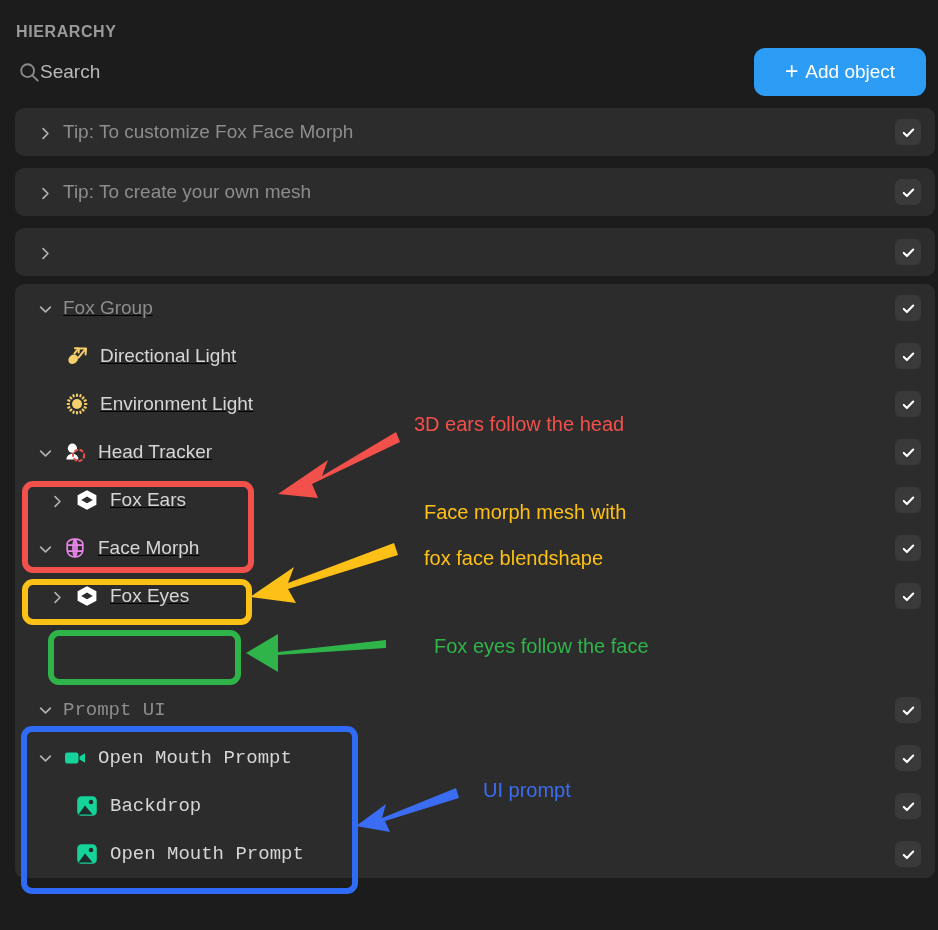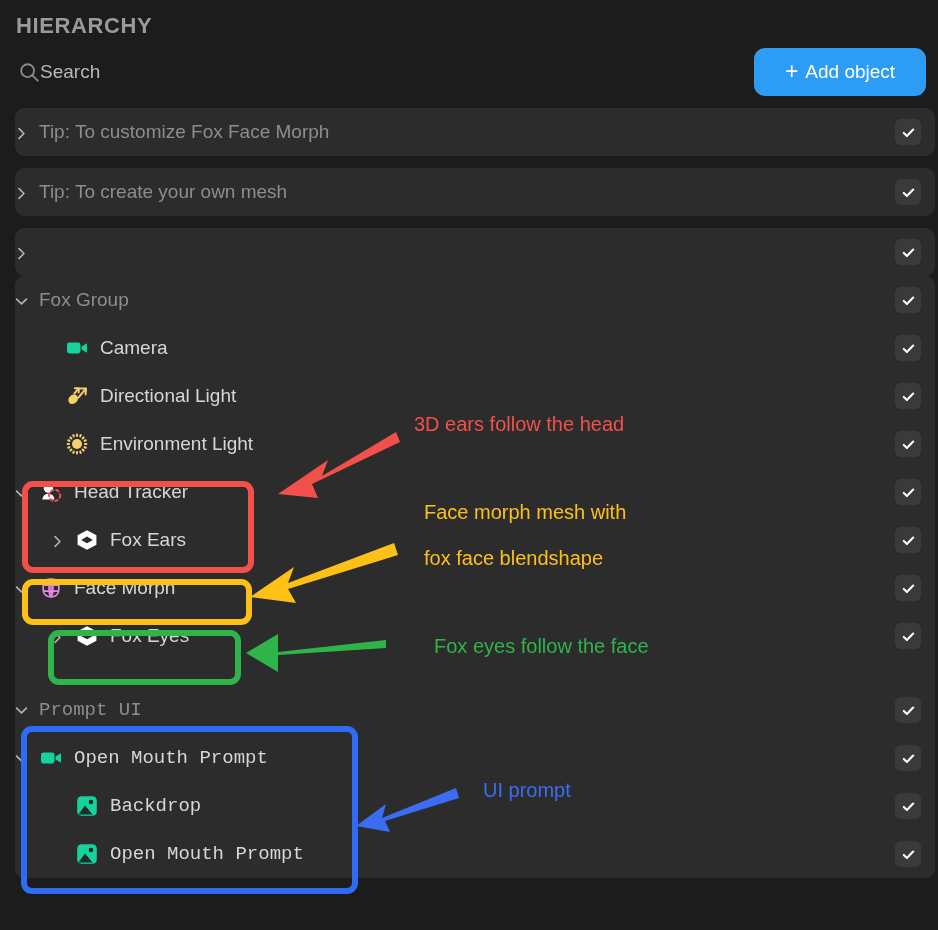--- a/index.html
+++ b/index.html
@@ -6,22 +6,22 @@
   html, body {
     width: 938px; height: 930px;
     background: #1c1c1c;
     font-family: "Liberation Sans", sans-serif;
     overflow: hidden;
   }
   #root { position: relative; width: 938px; height: 930px; }
 
   
   .panel-title {
-    position: absolute; left: 16px; top: 13px;
-    font-size: 22px; font-weight: bold; letter-spacing: .6px;
+    position: absolute; left: 16px; top: 23px;
+    font-size: 16px; font-weight: bold; letter-spacing: .6px;
     color: #9a9a9a;
   }
   .searchbar {
     position: absolute; left: 18px; top: 52px;
     display: flex; align-items: center; 
     height: 40px;
   }
   .search-ico { width: 22px; height: 22px; display:block; }
   .search-text { font-size: 19px; color: #b9b9b9; }
 
@@ -54,21 +54,21 @@
   .check {
     position: absolute; right: 14px; top: 11px;
     width: 26px; height: 26px; border-radius: 6px;
     background: #3a3a3a;
     display: flex; align-items: center; justify-content: center;
     cursor: pointer;
   }
   .check svg { width: 15px; height: 15px; display: block; }
 
   
-  .ind0 { }
+  .ind0 { padding-left: 24px; }
   .ind1 { padding-left: 50px; }
   .ind2 { padding-left: 36px; }
   .gap { gap: 11px; }
 
   
   .hbox {
     position: absolute; border-radius: 11px;
     border: 6px solid transparent; pointer-events: none;
   }
 
@@ -141,50 +141,36 @@
           </svg>
       </span>
     </div>
     <div class="check">
       <svg viewBox="0 0 16 16" fill="none" stroke="#ffffff" stroke-width="2.2" stroke-linecap="round" stroke-linejoin="round">
           <polyline points="3,8.5 6.3,11.8 13,4.8"></polyline>
         </svg>
     </div>
   </div>
 
-  <div class="panel" id="foxgroup" style="top:276px;height:496px;">
+  <div class="panel" id="foxgroup" style="top:284px;height:496px;text-decoration:underline;">
 
     <div class="row ind0 gap">
       <span class="chev">
         <svg viewBox="0 0 16 16" fill="none" stroke="#b3b3b3" stroke-width="2" stroke-linecap="round" stroke-linejoin="round">
             <polyline points="2,5 8,11 14,5"></polyline>
           </svg>
       </span>
       <span class="lbl muted">Fox Group</span>
       <div class="check">
         <svg viewBox="0 0 16 16" fill="none" stroke="#ffffff" stroke-width="2.2" stroke-linecap="round" stroke-linejoin="round">
             <polyline points="3,8.5 6.3,11.8 13,4.8"></polyline>
           </svg>
       </div>
     </div>
 
-    <div class="row ind1 gap">
-      <span class="ico">
-        <svg viewBox="0 0 24 24">
-            <rect x="2" y="6.5" width="13.5" height="11" rx="2.4" fill="#15d39a"></rect>
-            <path d="M16.6 10.6 L22 7.2 V16.8 L16.6 13.4 Z" fill="#15d39a"></path>
-          </svg>
-      </span>
-      <span class="lbl">Camera</span>
-      <div class="check">
-        <svg viewBox="0 0 16 16" fill="none" stroke="#ffffff" stroke-width="2.2" stroke-linecap="round" stroke-linejoin="round">
-            <polyline points="3,8.5 6.3,11.8 13,4.8"></polyline>
-          </svg>
-      </div>
-    </div>
 
     <div class="row ind1 gap">
       <span class="ico">
         <svg viewBox="0 0 24 24">
           <ellipse cx="8.2" cy="15.3" rx="5.2" ry="4.3" transform="rotate(-40 8.2 15.3)" fill="#f5d06b"></ellipse>
           <g stroke="#f5d06b" stroke-width="2" stroke-linecap="round" fill="none">
             <line x1="9.5" y1="9.4" x2="13.4" y2="4.6"></line>
               <polyline points="13.6,8.4 14,4.2 9.9,4.2" stroke-linejoin="round"></polyline>
             <line x1="13.4" y1="13.6" x2="20.4" y2="5.2"></line>
               <polyline points="20.6,10.4 21,4.6 15.5,4.6" stroke-linejoin="round"></polyline>

